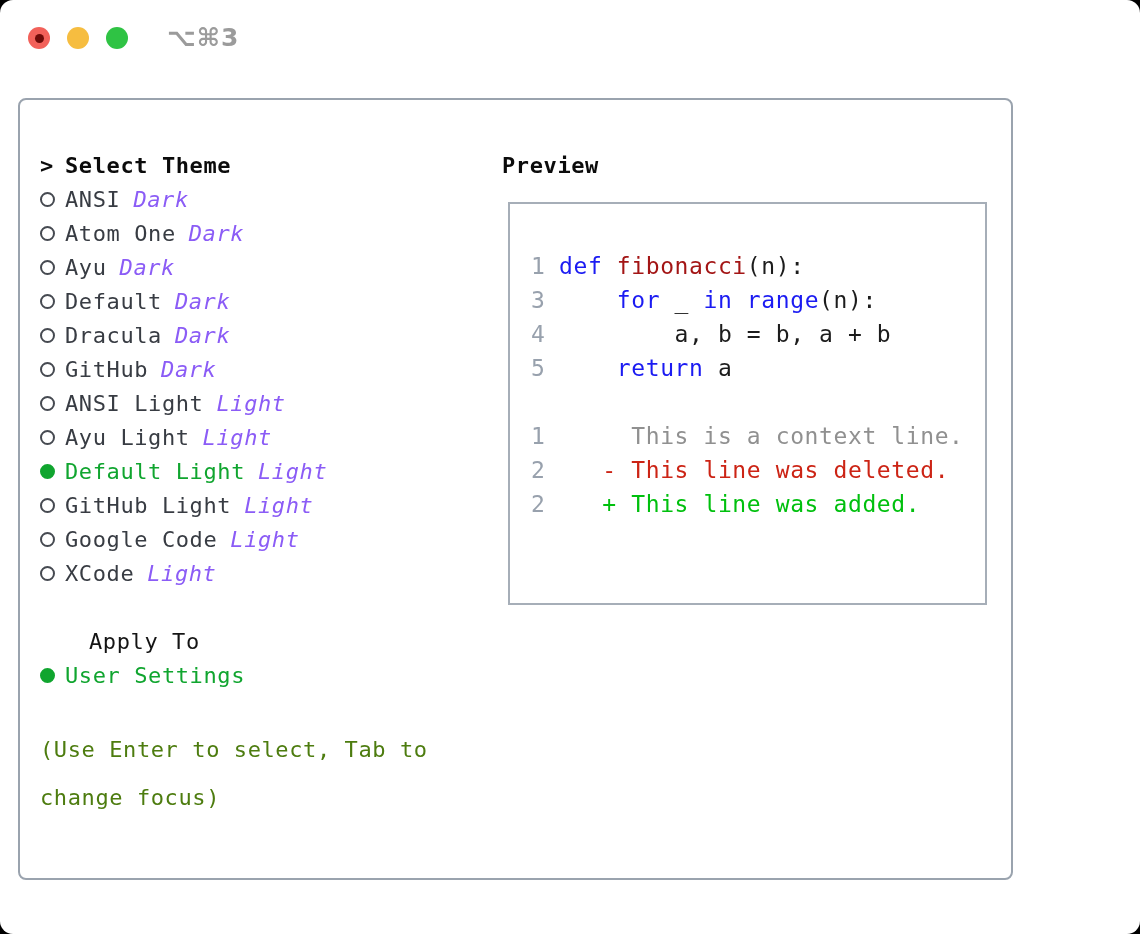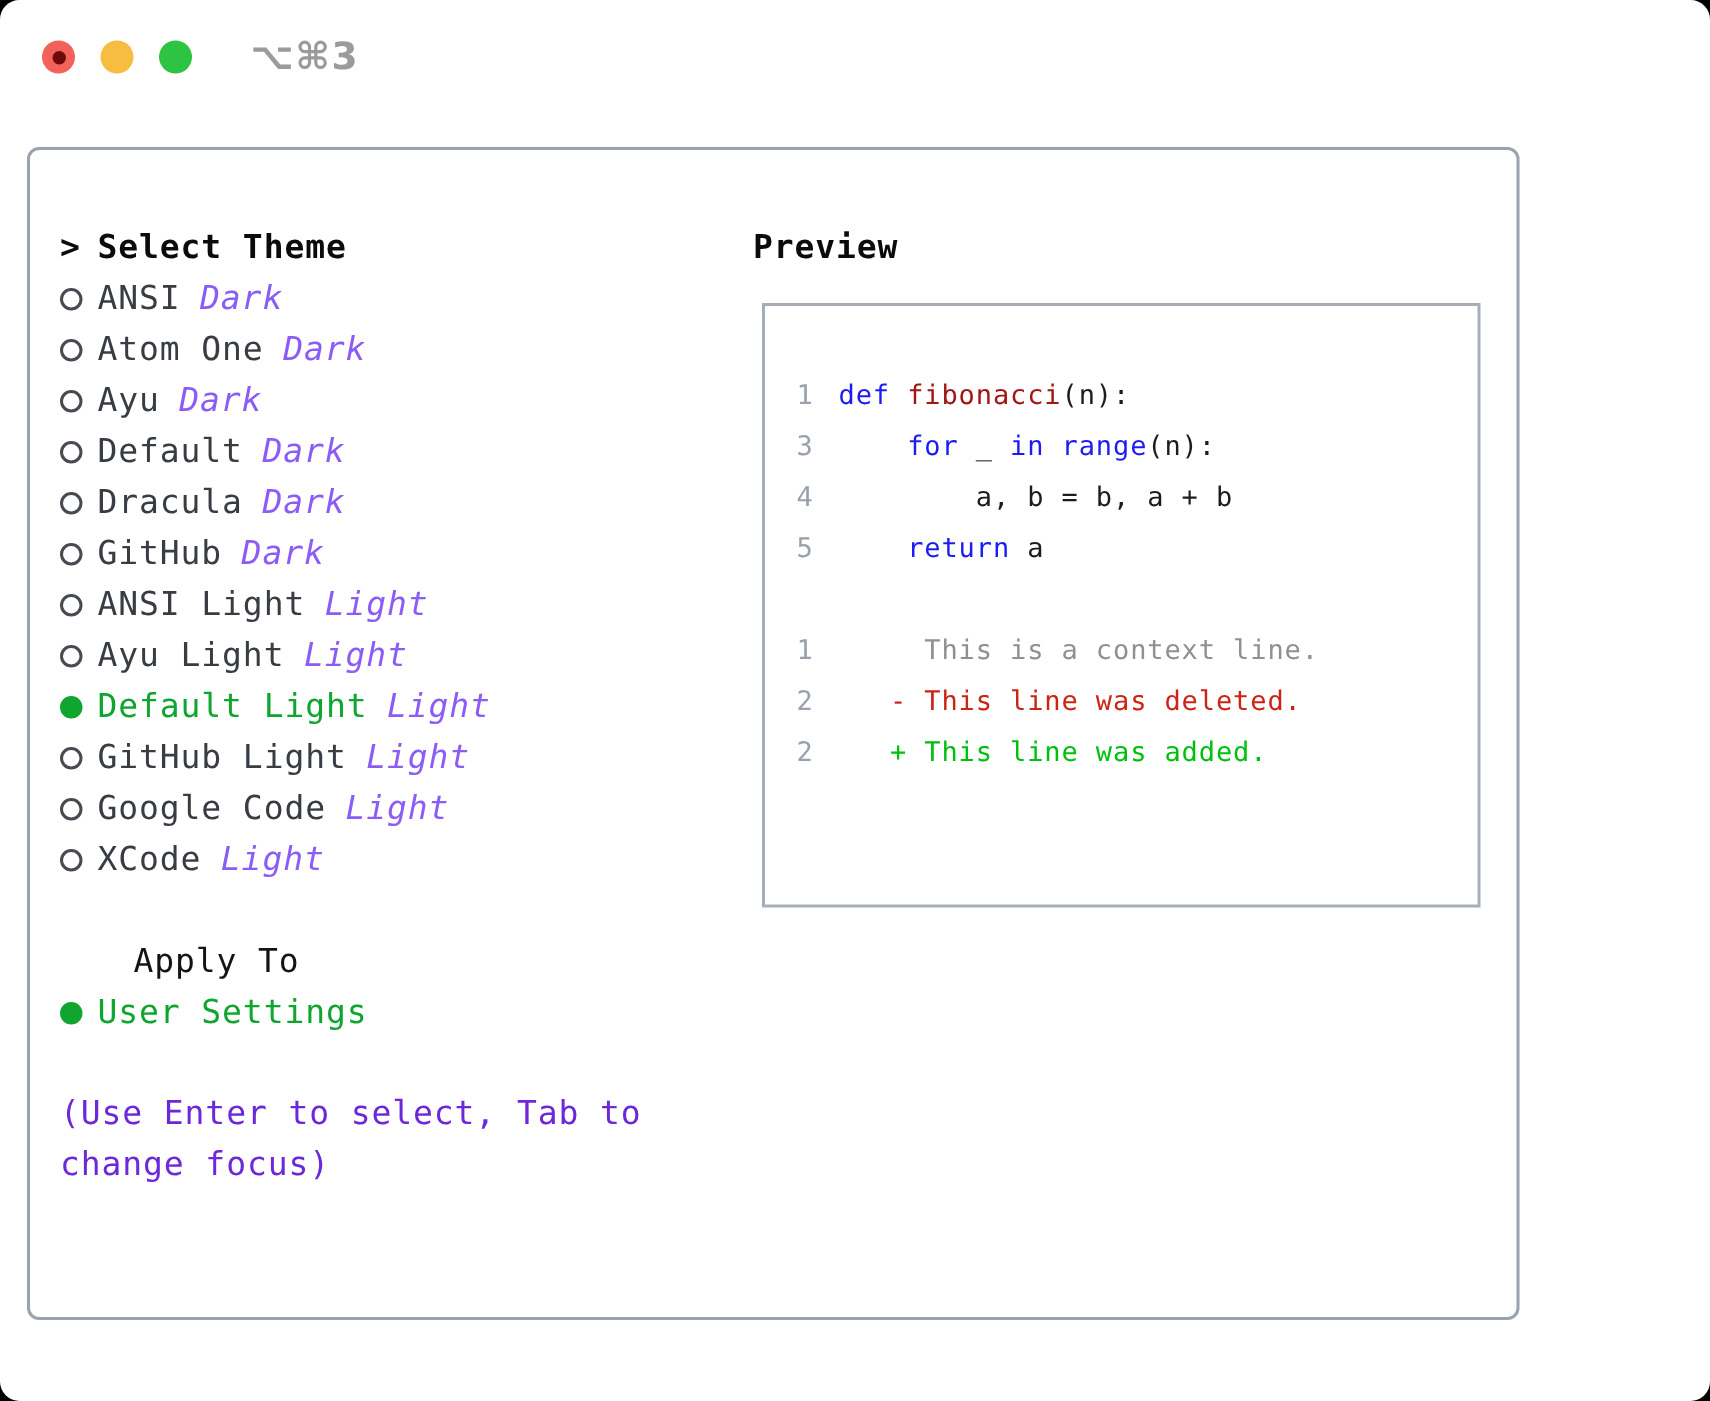--- a/index.html
+++ b/index.html
@@ -54,33 +54,33 @@
   }
   .item { cursor: default; }
   .item .name { color: #383c43; }
   .item .variant { color: #8b5cf6; margin-left: 13px; font-style: italic; }
   .item.selected .name { color: #10a52f; }
   .item.selected .radio { background: #10a52f; border-color: #10a52f; }
 
   .apply-header { color: #141414; margin-left: 24px; }
   .hint {
     margin-top: 34px; width: 460px;
-    font-size: 22px; line-height: 34px; letter-spacing: 0.6px;
-    color: #6d28d9;
+    font-size: 22px; line-height: 48px; letter-spacing: 0.6px;
+    color: #4d7c0f;
   }
   
   .preview-box {
     margin-top: 20px; margin-left: 6px;
     width: 479px; height: 403px;
     box-sizing: border-box;
     border: 2px solid #a6aeb8;
     padding: 49px 0 0 21px;
     background: #fff;
   }
-  .pline { height: 34px; font-size: 18px; letter-spacing: 0.6px; white-space: pre; }
+  .pline { height: 34px; font-size: 23px; letter-spacing: 0.6px; white-space: pre; }
   .ln  { display: inline-block; width: 14px; margin-right: 14px; color: #98a1ad; }
   .kw  { color: #1b1bf2; }
   .fn  { color: #a31515; }
   .pl  { color: #1c1c1c; }
   .ctx { color: #909090; }
   .del { color: #cc2415; }
   .add { color: #00c00e; }
 </style>
 </head>
 <body>

